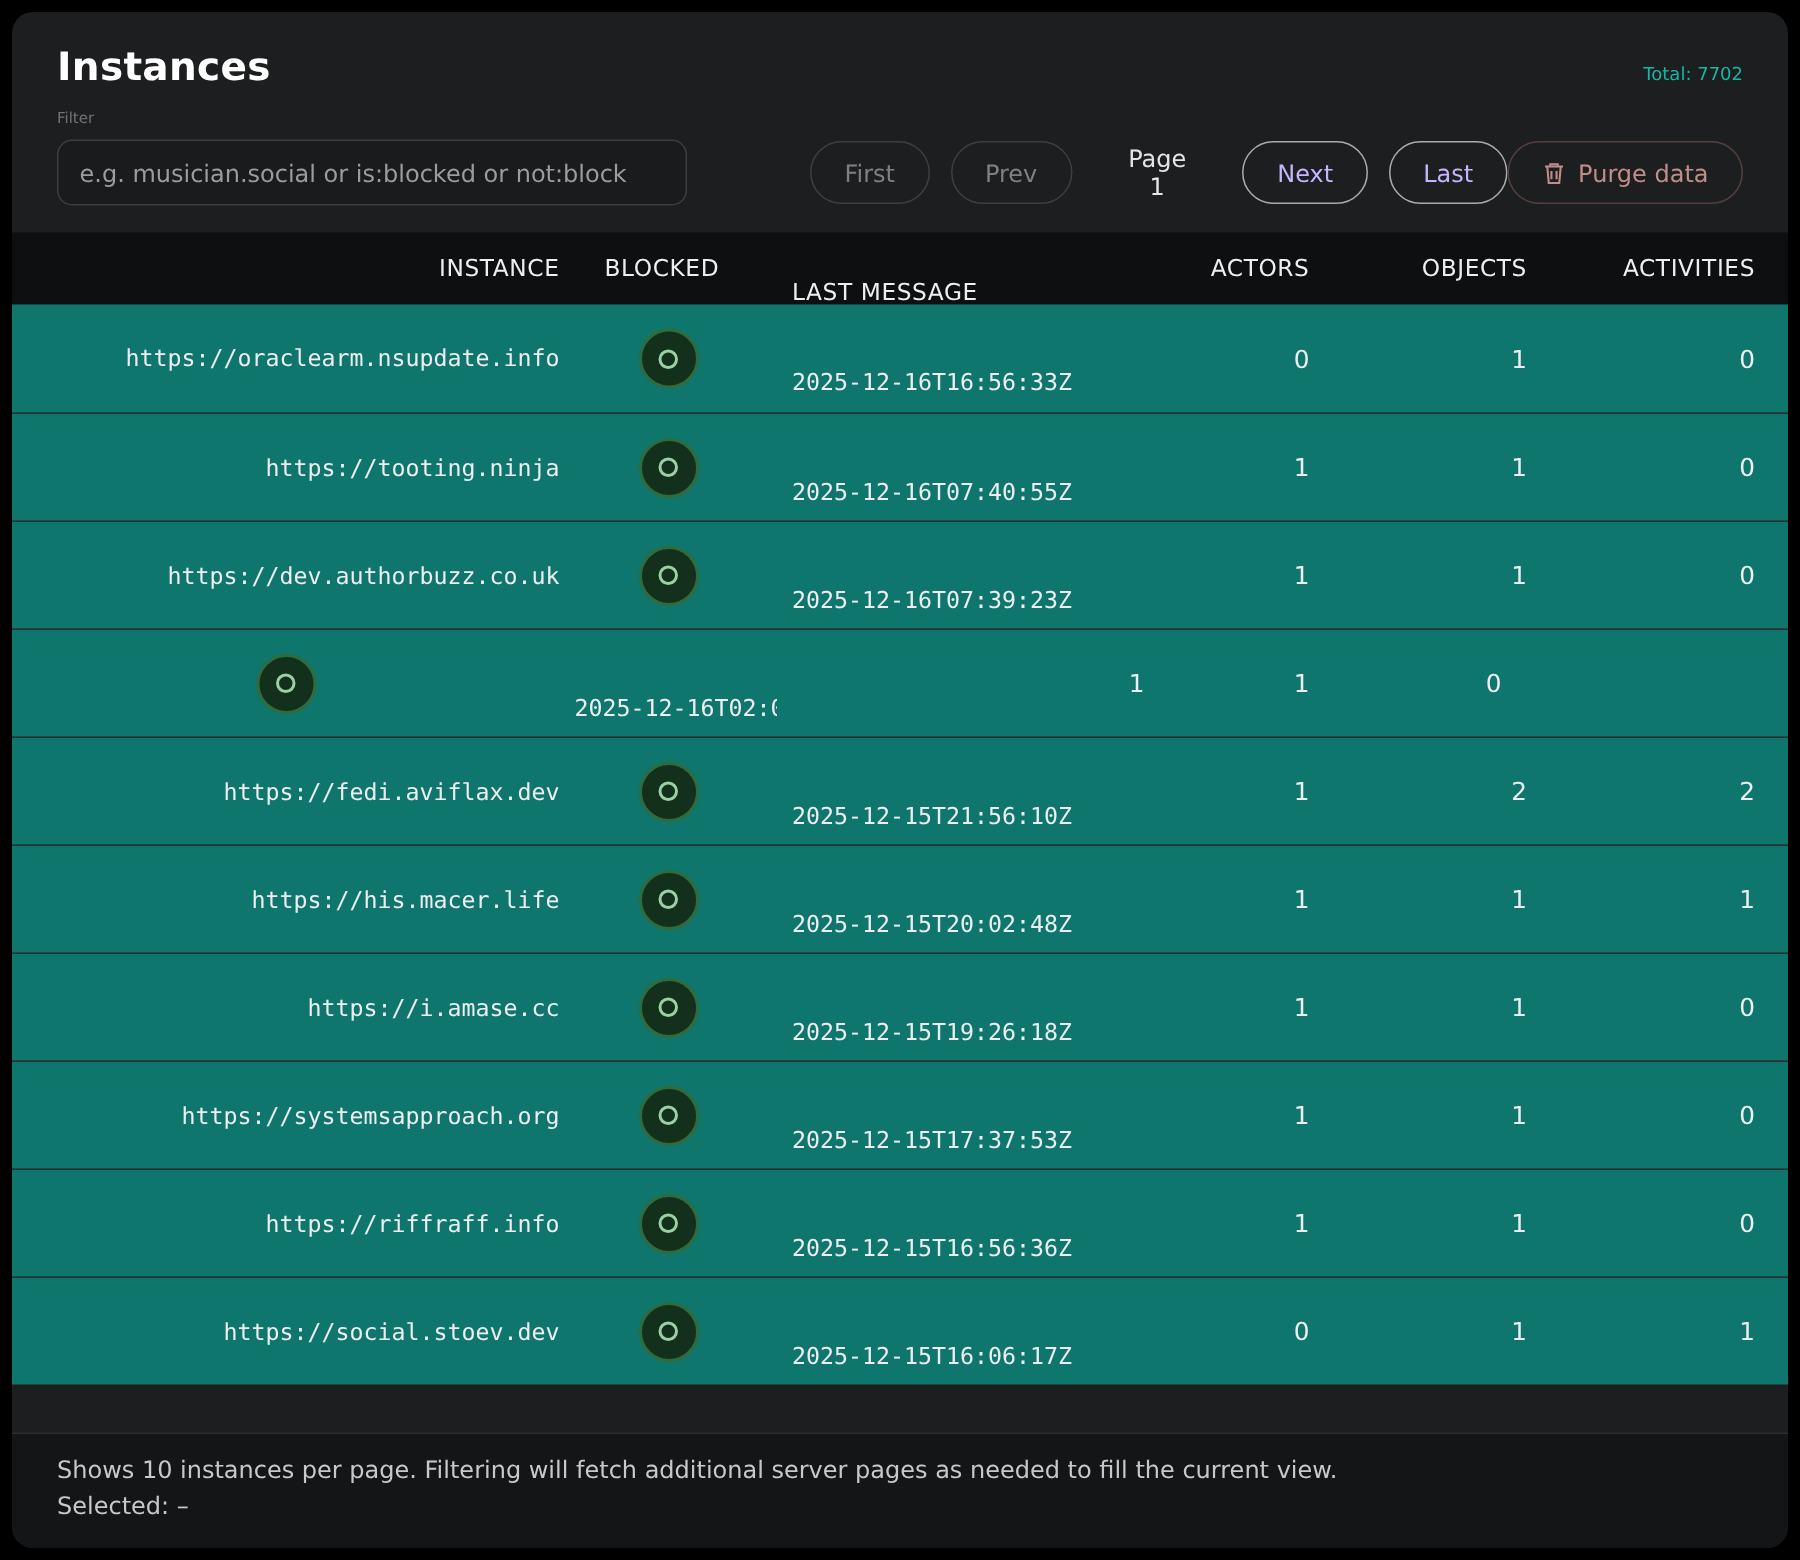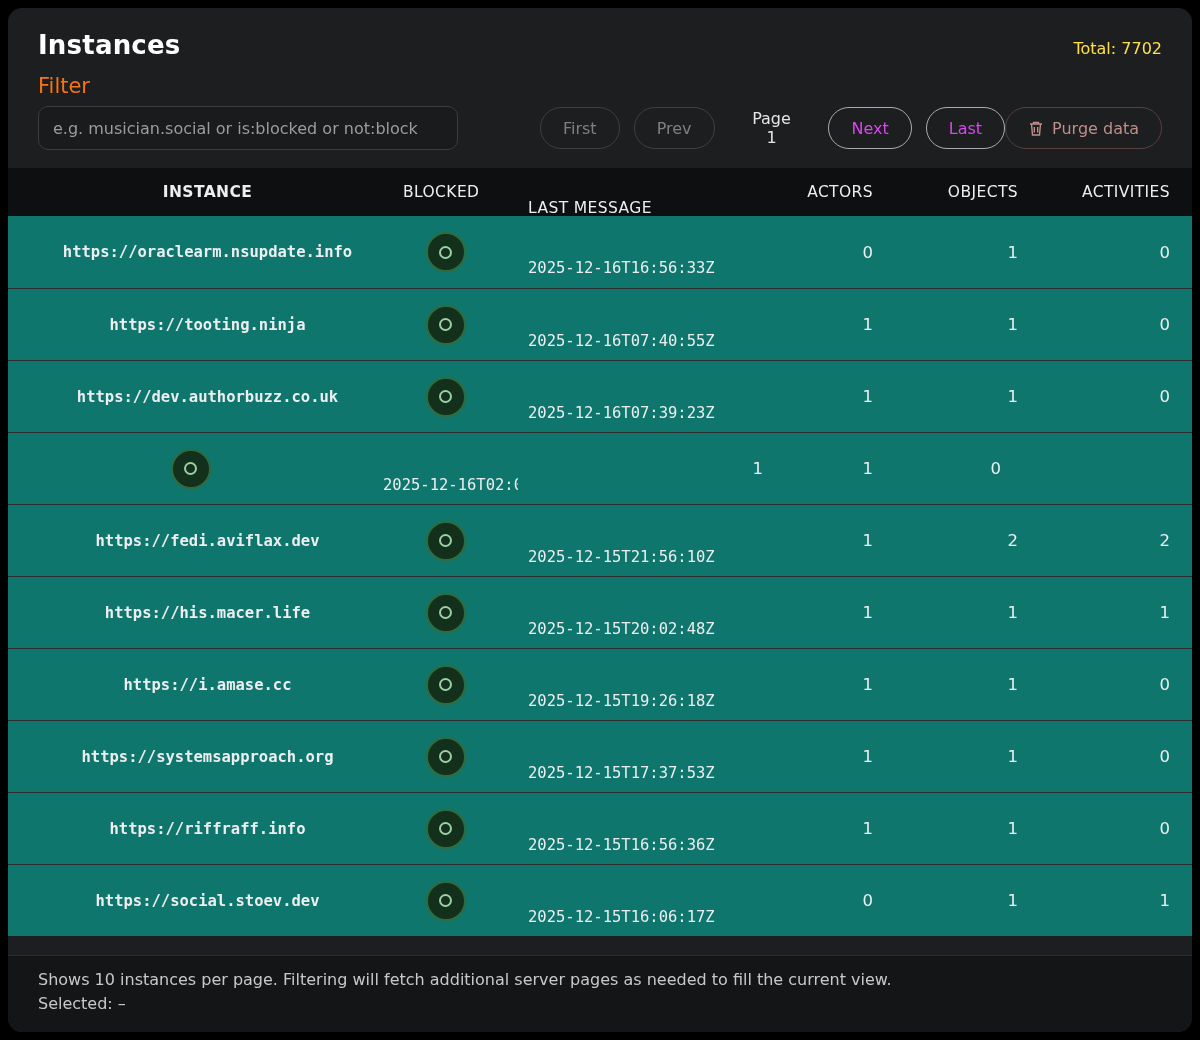--- a/index.html
+++ b/index.html
@@ -7,58 +7,58 @@
   .panel {
     position: absolute; left: 8px; top: 8px; width: 1184px; height: 1024px;
     background: #1c1e1f; border-radius: 14px; overflow: hidden;
     display: flex; flex-direction: column;
     color: #e8eaec;
   }
   
   .top { padding: 22px 30px 18px 30px; border-radius: 11px; }
   .title-row { display: flex; justify-content: space-between; align-items: baseline; }
   .title { font-size: 26px; font-weight: bold; color: #ffffff; letter-spacing: 0.2px; }
-  .total { font-size: 16px; color: #fde047; }
-  .filter-label { margin-top: 14px; font-size: 21px; color: #f97316; }
+  .total { font-size: 12px; color: #14b8a6; }
+  .filter-label { margin-top: 14px; font-size: 10px; color: #737373; }
   .controls { margin-top: 8px; display: flex; align-items: center; }
   .filter-input {
     width: 420px; height: 44px; background: #191b1c; border: 1px solid #3b3d3f;
     border-radius: 10px; color: #e8eaec; font-size: 16px; padding: 0 14px;
     outline: none; font-family: "DejaVu Sans", sans-serif;
   }
   .filter-input::placeholder { color: #9a9da0; }
   .pager { display: flex; align-items: center; gap: 14px; margin-left: 82px; }
   .btn {
     display: inline-flex; align-items: center; gap: 8px;
     height: 42px; padding: 0 22px; border-radius: 21px;
     background: transparent; font-size: 16px; cursor: pointer;
     font-family: "DejaVu Sans", sans-serif;
   }
-  .btn.enabled { border: 1px solid #a9acae; color: #d946ef; }
+  .btn.enabled { border: 1px solid #a9acae; color: #c4b5fd; }
   .btn.disabled { border: 1px solid #3d3f41; color: #7e8183; cursor: default; }
   .page-label { font-size: 16px; color: #e5e5e5; padding: 0 16px; text-align: center; }
   .purge-btn {
     margin-left: auto; border: 1px solid #55403f; color: #c08e8a;
   }
   .purge-btn svg { display: block; }
   
   .table { flex: 1; display: flex; flex-direction: column; }
   .thead, .trow {
     display: grid;
     grid-template-columns: 365px 145px 250px 110px 145px 1fr;
     align-items: center;
   }
   .thead {
     height: 48px; background: #0e0f10; color: #eceeef;
     font-size: 15.5px; letter-spacing: 0.4px;
   }
   .trow { height: 72px; background: #0f766e; border-top: 1px solid #2c2e2f; cursor: pointer; }
   .trow:first-child { border-top: none; }
   .cell { overflow: hidden; white-space: nowrap; }
-  .c1 { padding-left: 34px; text-align: center; font-weight: bold; }
+  .c1 { padding-left: 34px; text-align: right; }
   .c2 { padding-left: 30px; text-align: left; }
   .c2-center { display: flex; justify-content: center; padding-left: 0; }
   .c3 { padding-left: 10px; text-align: left; margin-top: 32px; }
   .c4 { text-align: right; padding-right: 5px; }
   .c5 { text-align: right; padding-right: 5px; }
   .c6 { text-align: right; padding-right: 22px; }
   .mono { font-family: "DejaVu Sans Mono", monospace; font-size: 15.5px; color: #eceeef; }
   .num { font-size: 16.5px; color: #eceeef; }
   .badge {
     width: 40px; height: 40px; border-radius: 50%;

